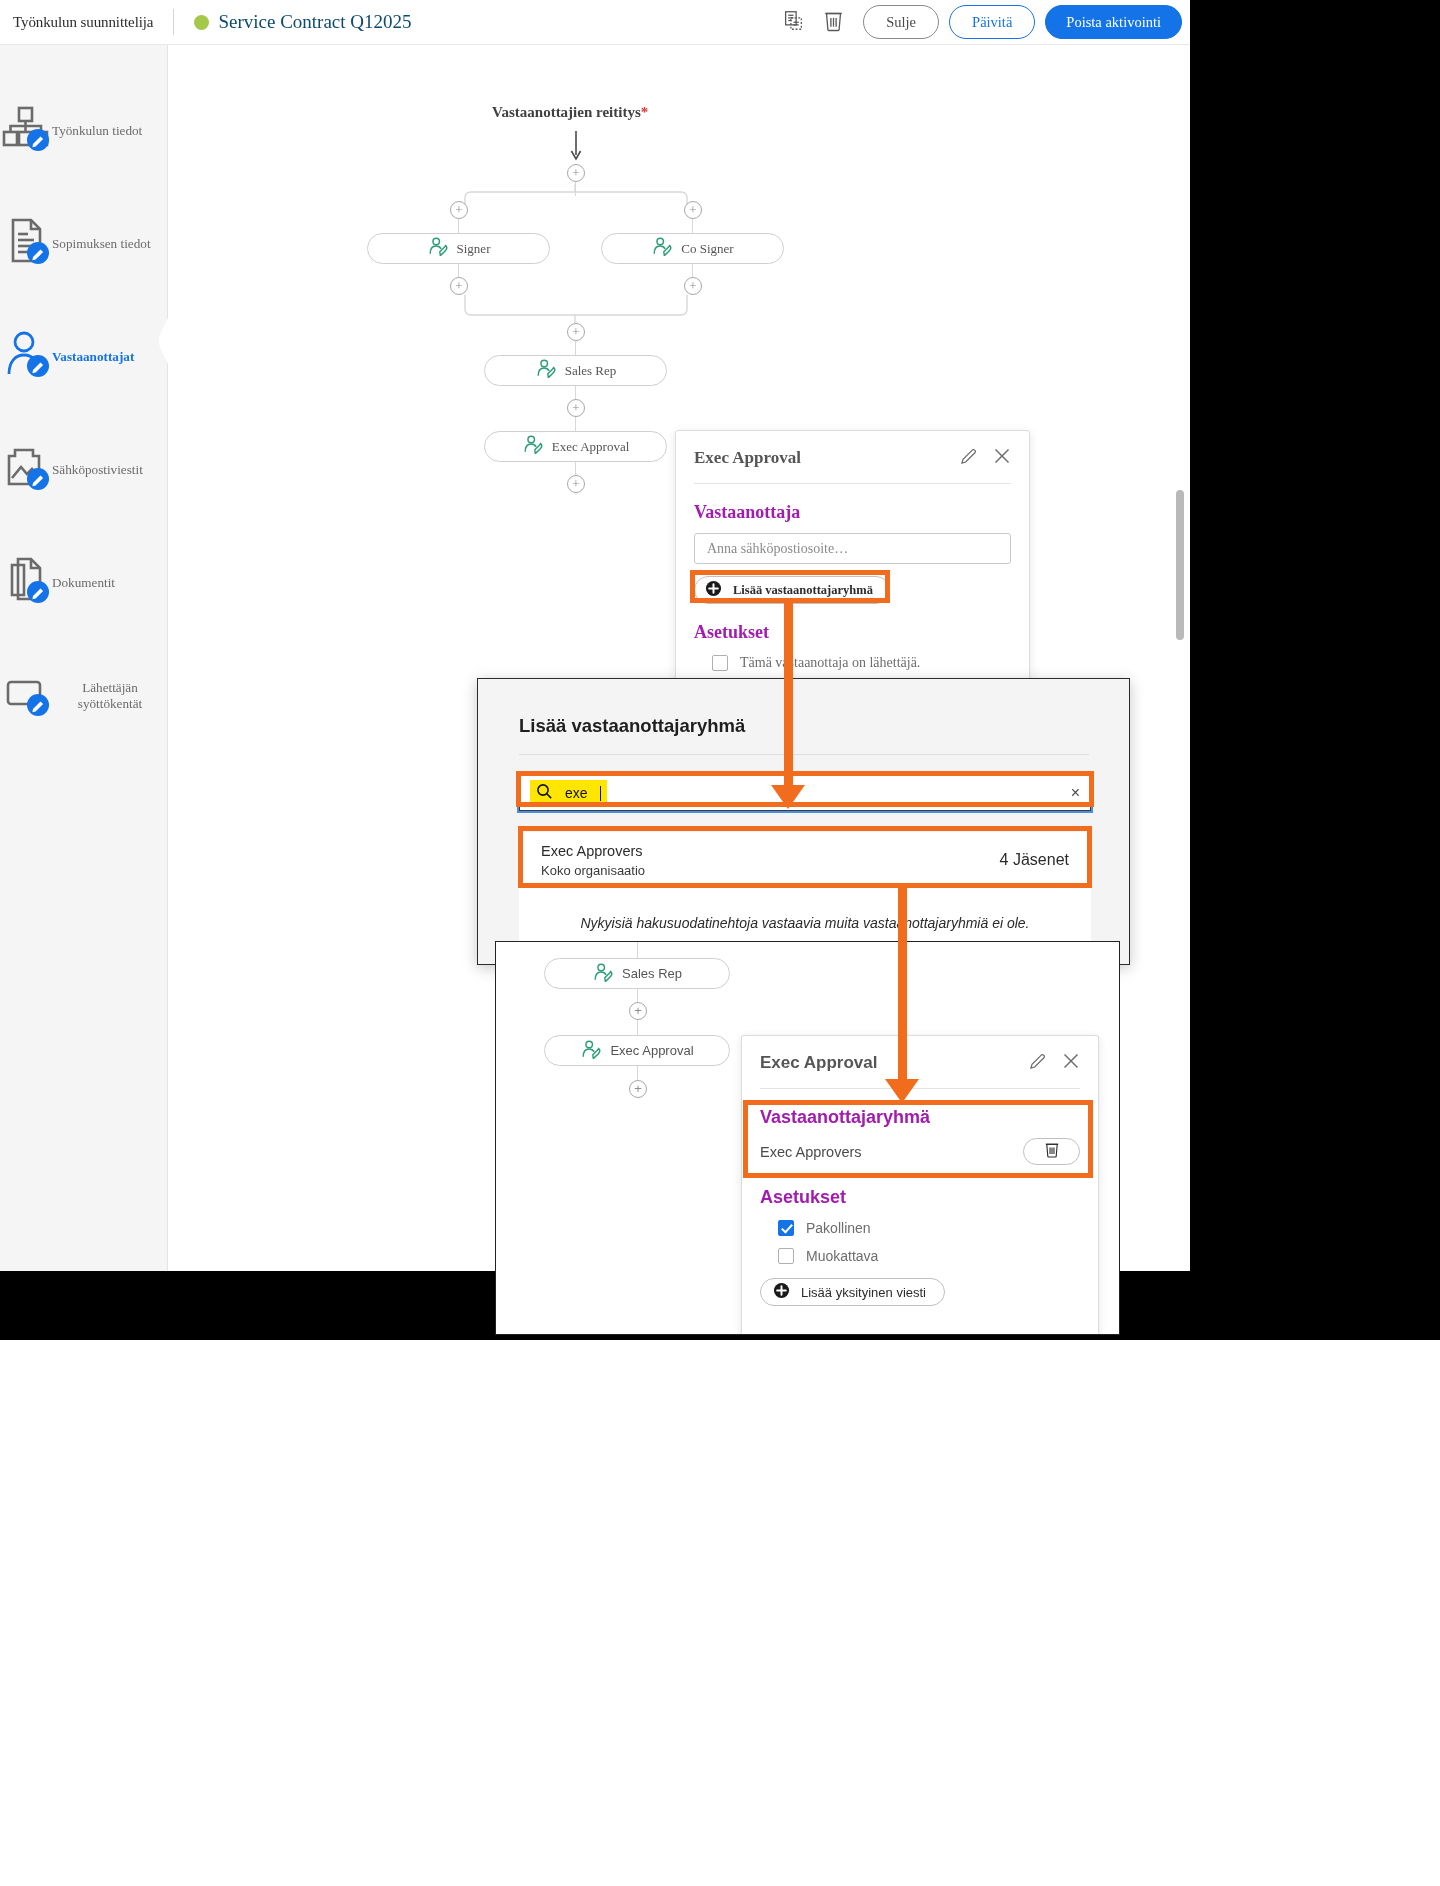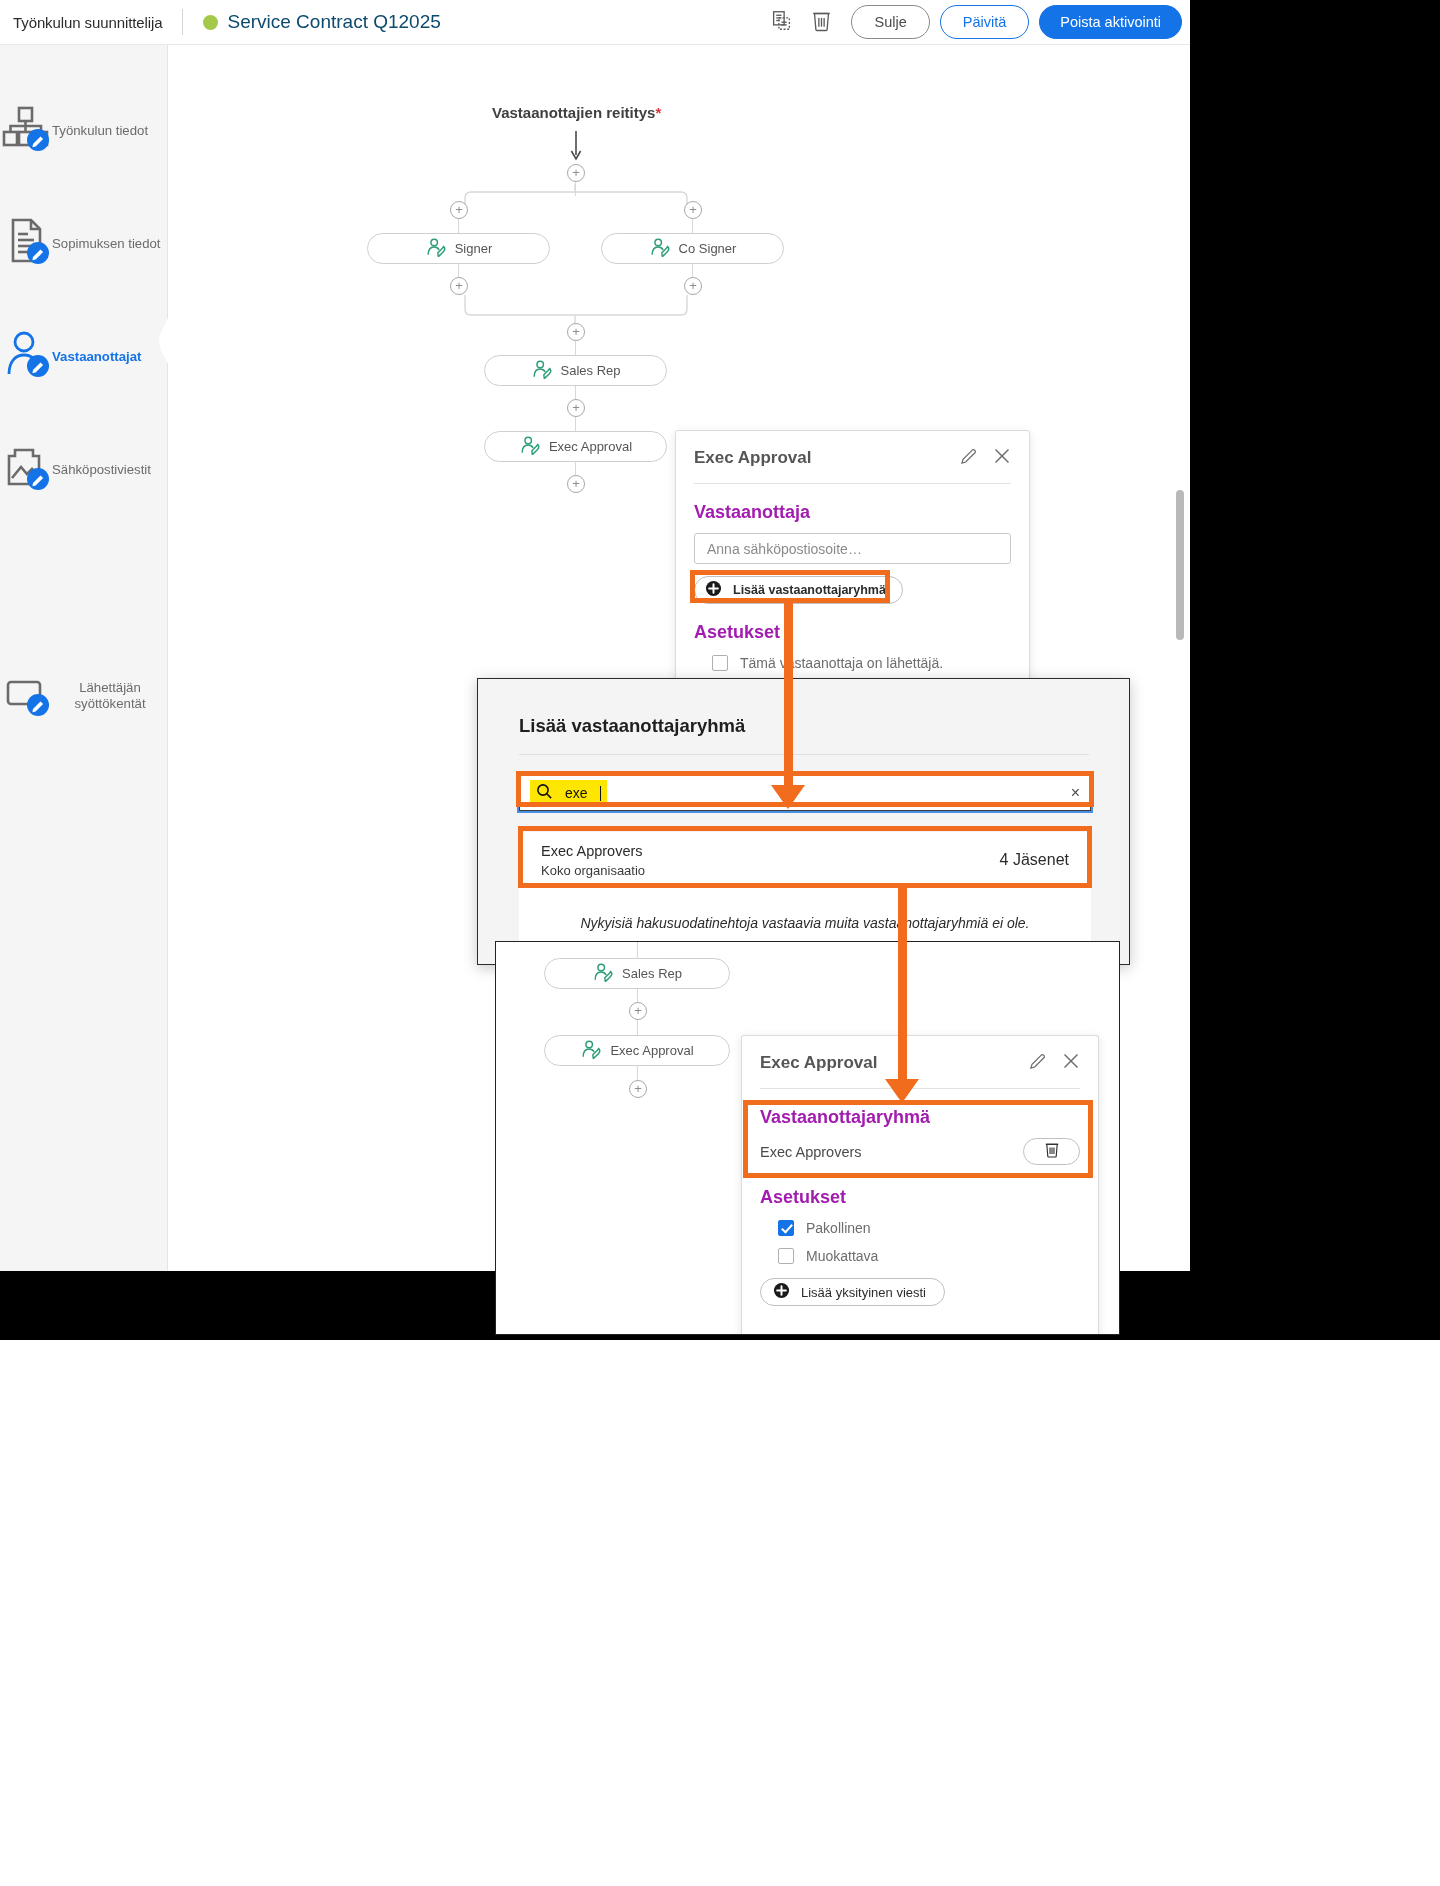--- a/index.html
+++ b/index.html
@@ -7,21 +7,21 @@
   body {
     width:1440px; height:1886px;
     background:#000;
     font-family:"Liberation Sans", sans-serif;
     position:relative;
     overflow:hidden;
   }
   
   #app {
     position:absolute; left:0; top:0; width:1190px; height:1271px;
-    background:#ffffff; overflow:hidden;
+    background:#ffffff; overflow:hidden;font-family:Liberation Serif, serif;
   }
   #white-bottom {
     position:absolute; left:0; top:1340px; width:1440px; height:546px;
     background:#ffffff;
   }
   
   .topbar {
     position:absolute; left:0; top:0; width:1190px; height:45px;
     background:#fff; border-bottom:1px solid #e8e8e8;
     display:flex; align-items:center;
@@ -242,20 +242,34 @@
             <path d="M9 14 h6 v-6 h18 v6 h6 v28 h-30 z"></path>
             <path d="M12 36 l9 -11 6 7 5 -5 8 9"></path>
           </g>
           <circle cx="38" cy="37" r="11" fill="#1473e6"></circle>
           <path d="M33 41 l7.5 -7.5 2.6 2.6 -7.5 7.5 -3.2 0.6 z" fill="#fff"></path>
         </svg>
       </div>
       <div class="side-label">Sähköpostiviestit</div>
     </div>
 
+    <div class="side-item" style="top:480px;">
+      <div class="side-icon">
+        <svg width="52" height="50" viewBox="0 0 52 50" fill="none">
+          <g stroke="#6b6b6b" stroke-width="2.6">
+            <path d="M12 10 h12 v30 h-12 z"></path>
+            <path d="M18 4 h13 l9 9 v31 h-22 z"></path>
+            <path d="M31 4 v9 h9"></path>
+          </g>
+          <circle cx="38" cy="37" r="11" fill="#1473e6"></circle>
+          <path d="M33 41 l7.5 -7.5 2.6 2.6 -7.5 7.5 -3.2 0.6 z" fill="#fff"></path>
+        </svg>
+      </div>
+      <div class="side-label">Dokumentit</div>
+    </div>
 
     <div class="side-item" style="top:593px;">
       <div class="side-icon">
         <svg width="52" height="50" viewBox="0 0 52 50" fill="none">
           <g stroke="#6b6b6b" stroke-width="2.6">
             <rect x="8" y="14" width="32" height="22" rx="3"></rect>
           </g>
           <circle cx="38" cy="37" r="11" fill="#1473e6"></circle>
           <path d="M33 41 l7.5 -7.5 2.6 2.6 -7.5 7.5 -3.2 0.6 z" fill="#fff"></path>
         </svg>

